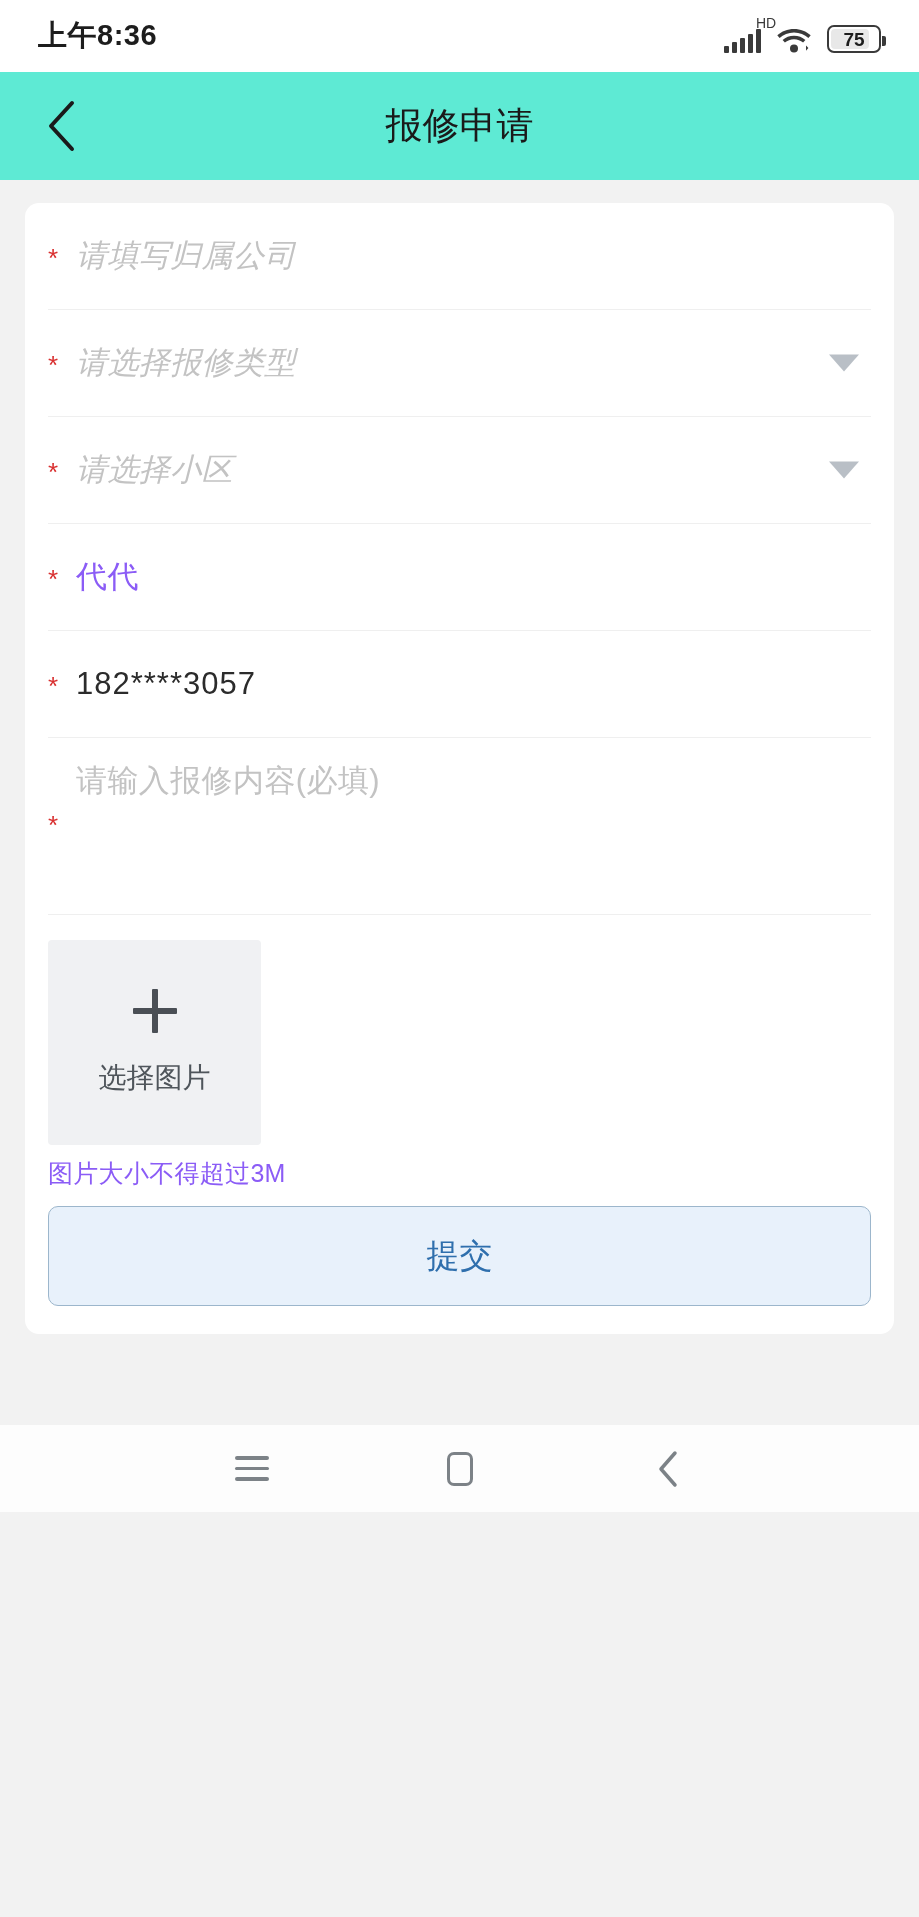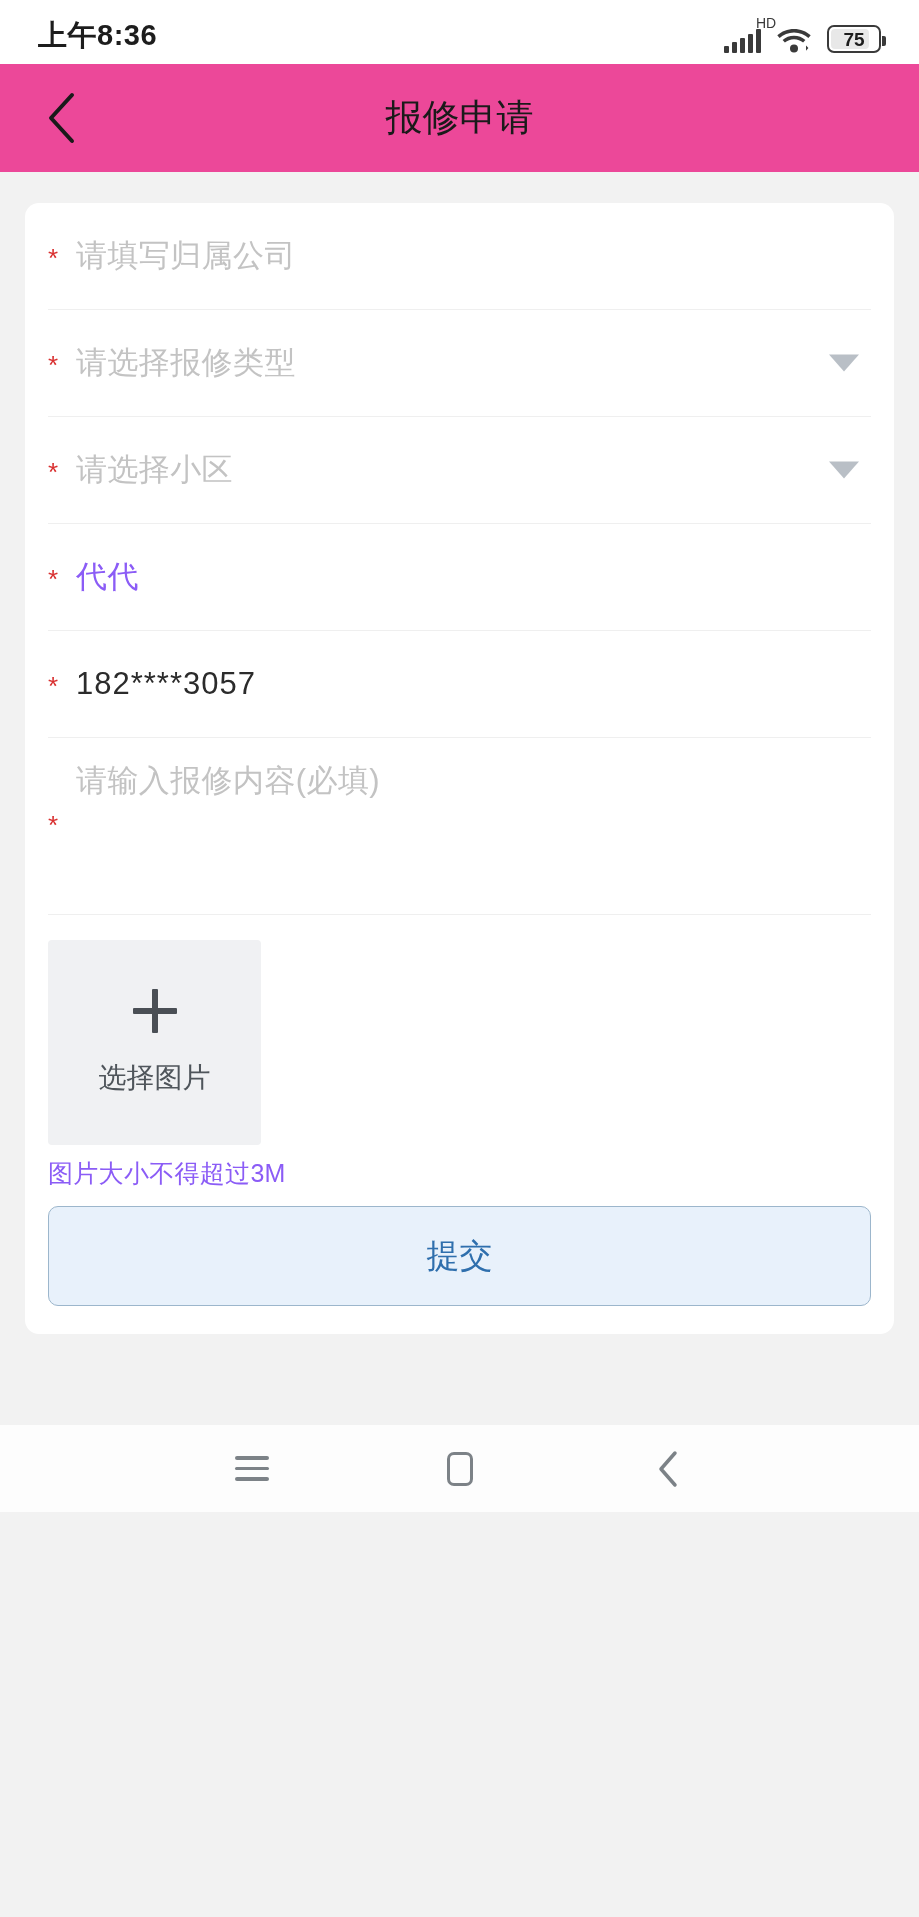--- a/index.html
+++ b/index.html
@@ -43,22 +43,22 @@
     width:4px; height:10px; background:#3a3a3a; border-radius:0 2px 2px 0;
   }
   .battery-fill {
     position:absolute; left:2px; top:2px; bottom:2px;
     background:#e8e8e8; border-radius:4px;
   }
   .battery-num { position:relative; font-size:19px; font-weight:600; color:#1d1d1d; line-height:1; }
 
   
   .navbar {
-    position:absolute; top:64px; left:0; width:919px; height:108px;
-    background:#ec4899;
+    position:absolute; top:72px; left:0; width:919px; height:108px;
+    background:#5eead4;
     display:flex; align-items:center;
   }
   .back-btn {
     position:absolute; left:26px; top:50%; transform:translateY(-50%);
     width:70px; height:70px; display:flex; align-items:center; justify-content:center;
     cursor:pointer;
   }
   .nav-title {
     width:100%; text-align:center;
     font-size:37px; color:#1a1a1a; font-weight:500;
@@ -79,21 +79,21 @@
   }
   .field:last-of-type { border-bottom:none; }
 
   .req {
     width:28px; flex:0 0 28px;
     color:#d93030; font-size:26px; line-height:1;
     display:flex; align-items:center; justify-content:flex-start;
     padding-top:4px;
   }
   .fval { font-size:31px; color:#8b5cf6; letter-spacing:.4px; }
-  .fval.ph { color:#c3c3c3; }
+  .fval.ph { color:#c3c3c3;font-style:italic; }
   .phone-val { font-size:31px; color:#2b2b2b; letter-spacing:1px; }
 
   .caret {
     position:absolute; right:12px; top:50%; transform:translateY(-50%);
     width:0; height:0;
     border-left:15px solid transparent;
     border-right:15px solid transparent;
     border-top:17px solid #b9bfc6;
     cursor:pointer;
   }

